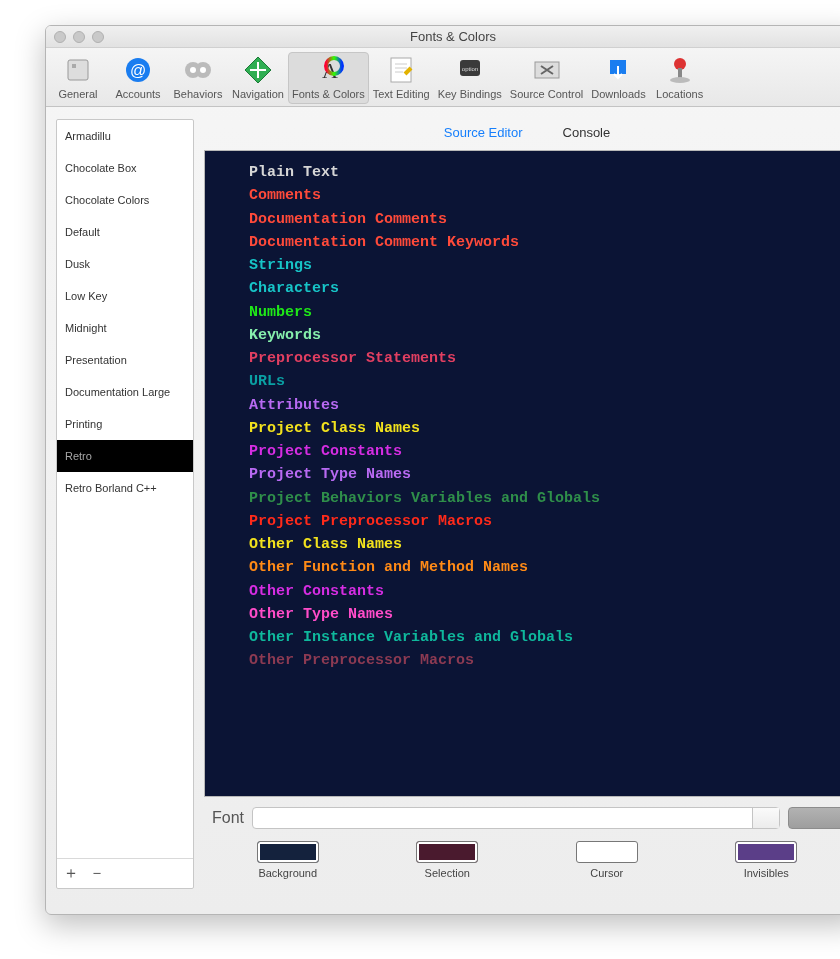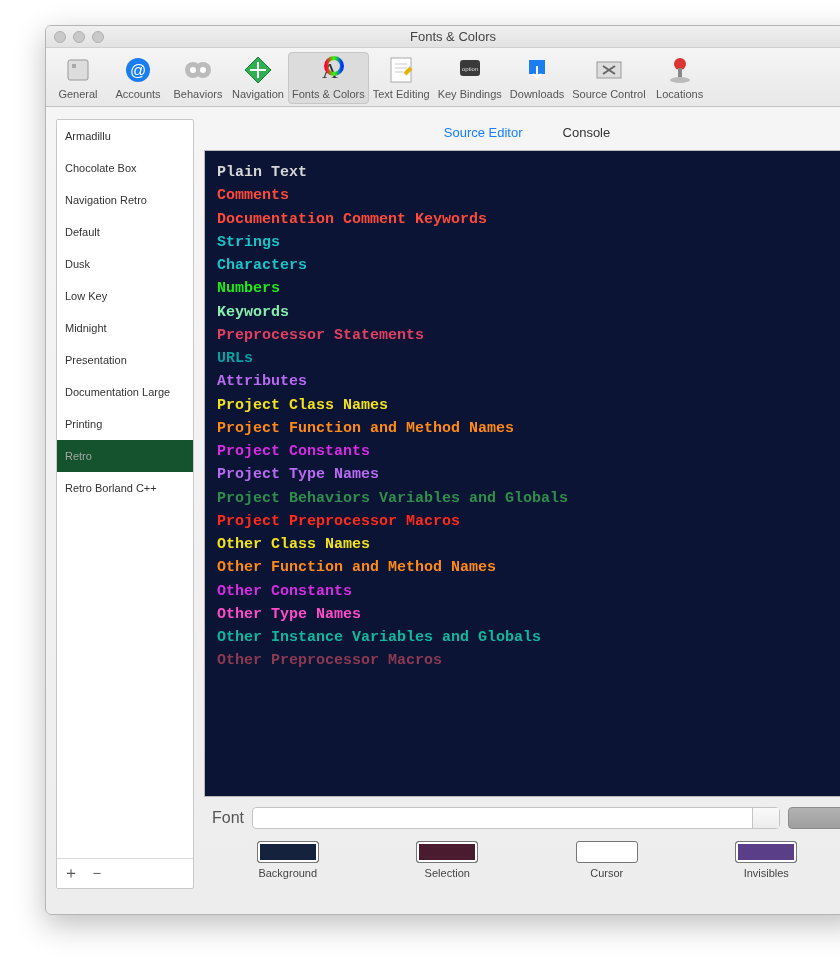--- a/index.html
+++ b/index.html
@@ -73,21 +73,21 @@
     flex-direction: column;
   }
   .theme-list { flex: 1; overflow: auto; }
   .theme-item {
     padding: 10px 8px;
     font-size: 11px;
     color: #333;
     border-bottom: 0;
     cursor: default;
   }
-  .theme-item.selected { background: #14532d; color: #a7a7a7; }
+  .theme-item.selected { background: #000000; color: #a7a7a7; }
   .sidebar-footer {
     border-top: 1px solid #d9d9d9;
     padding: 4px 6px;
     display: flex;
     gap: 10px;
     font-size: 16px;
     color: #555;
   }
   .main {
     flex: 1;
@@ -107,21 +107,21 @@
     flex: 1;
     background: #0b1435;
     border: 1px solid #b8b8b8;
     padding: 10px 12px;
     overflow: auto;
     font-family: "Menlo","Consolas","Courier New",monospace;
     font-weight: bold;
     font-size: 15px;
     line-height: 1.55;
   }
-  .editor .row { white-space: pre; }
+  .editor .row { white-space: pre; margin-left: 32px; }
   .font-row {
     display: flex;
     align-items: center;
     gap: 8px;
     padding: 10px 4px;
   }
   .font-label { font-size: 16px; color: #555; width: 36px; padding-left:4px; }
   .font-input {
     flex: 1;
     height: 22px;
@@ -241,53 +241,53 @@
           <svg viewBox="0 0 32 32">
             <rect x="6" y="6" width="20" height="16" rx="3" fill="#3a3a3a"></rect>
             <text x="16" y="17" text-anchor="middle" font-size="6" fill="#ddd">option</text>
           </svg>
         </div>
         <span>Key Bindings</span>
       </div>
       <div class="tb-item">
         <div class="tb-icon">
           <svg viewBox="0 0 32 32">
+            <rect x="4" y="8" width="24" height="16" fill="#ddd" stroke="#999"></rect>
+            <path d="M10 12l12 8M22 12l-12 8" stroke="#666" stroke-width="2"></path>
+          </svg>
+        </div>
+        <span>Source Control</span>
+      </div>
+      <div class="tb-item">
+        <div class="tb-icon">
+          <svg viewBox="0 0 32 32">
             <rect x="8" y="6" width="16" height="14" fill="#1a7df0"></rect>
             <path d="M16 12v12M12 20l4 4 4-4" stroke="#fff" stroke-width="2" fill="none"></path>
           </svg>
         </div>
         <span>Downloads</span>
-      </div>
-      <div class="tb-item">
-        <div class="tb-icon">
-          <svg viewBox="0 0 32 32">
-            <rect x="4" y="8" width="24" height="16" fill="#ddd" stroke="#999"></rect>
-            <path d="M10 12l12 8M22 12l-12 8" stroke="#666" stroke-width="2"></path>
-          </svg>
-        </div>
-        <span>Source Control</span>
       </div>
       <div class="tb-item">
         <div class="tb-icon">
           <svg viewBox="0 0 32 32">
             <circle cx="16" cy="10" r="6" fill="#d33"></circle>
             <rect x="14" y="14" width="4" height="10" fill="#888"></rect>
             <ellipse cx="16" cy="26" rx="10" ry="3" fill="#bbb"></ellipse>
           </svg>
         </div>
         <span>Locations</span>
       </div>
     </div>
 
   <div class="content">
     <div class="sidebar">
       <div class="theme-list" id="theme-list">
           <div class="theme-item">Armadillu</div>
           <div class="theme-item">Chocolate Box</div>
-          <div class="theme-item">Navigation Retro</div>
+          <div class="theme-item">Chocolate Colors</div>
           <div class="theme-item">Default</div>
           <div class="theme-item">Dusk</div>
           <div class="theme-item">Low Key</div>
           <div class="theme-item">Midnight</div>
           <div class="theme-item">Presentation</div>
           <div class="theme-item">Documentation Large</div>
           <div class="theme-item">Printing</div>
           <div class="theme-item selected">Retro</div>
           <div class="theme-item">Retro Borland C++</div>
         </div>
@@ -298,30 +298,30 @@
     </div>
 
     <div class="main">
       <div class="tabs">
         <span class="tab active">Source Editor</span>
         <span class="tab">Console</span>
       </div>
       <div class="editor" id="editor">
           <div class="row" style="color: rgb(214, 214, 214);">Plain Text</div>
           <div class="row" style="color: rgb(255, 74, 58);">Comments</div>
+          <div class="row" style="color: rgb(255, 74, 58);">Documentation Comments</div>
           <div class="row" style="color: rgb(255, 74, 58);">Documentation Comment Keywords</div>
           <div class="row" style="color: rgb(23, 196, 199);">Strings</div>
           <div class="row" style="color: rgb(23, 196, 199);">Characters</div>
           <div class="row" style="color: rgb(31, 232, 24);">Numbers</div>
           <div class="row" style="color: #86efac;">Keywords</div>
           <div class="row" style="color: rgb(226, 63, 97);">Preprocessor Statements</div>
           <div class="row" style="color: rgb(10, 160, 163);">URLs</div>
           <div class="row" style="color: rgb(184, 106, 242);">Attributes</div>
           <div class="row" style="color: rgb(242, 226, 29);">Project Class Names</div>
-          <div class="row" style="color: rgb(255, 138, 22);">Project Function and Method Names</div>
           <div class="row" style="color: rgb(214, 45, 227);">Project Constants</div>
           <div class="row" style="color: rgb(184, 106, 242);">Project Type Names</div>
           <div class="row" style="color: rgb(47, 143, 74);">Project Behaviors Variables and Globals</div>
           <div class="row" style="color: rgb(255, 42, 26);">Project Preprocessor Macros</div>
           <div class="row" style="color: rgb(242, 226, 29);">Other Class Names</div>
           <div class="row" style="color: rgb(255, 138, 22);">Other Function and Method Names</div>
           <div class="row" style="color: rgb(214, 45, 227);">Other Constants</div>
           <div class="row" style="color: rgb(255, 76, 201);">Other Type Names</div>
           <div class="row" style="color: rgb(15, 184, 156);">Other Instance Variables and Globals</div>
           <div class="row" style="color: rgb(140, 58, 82);">Other Preprocessor Macros</div>

